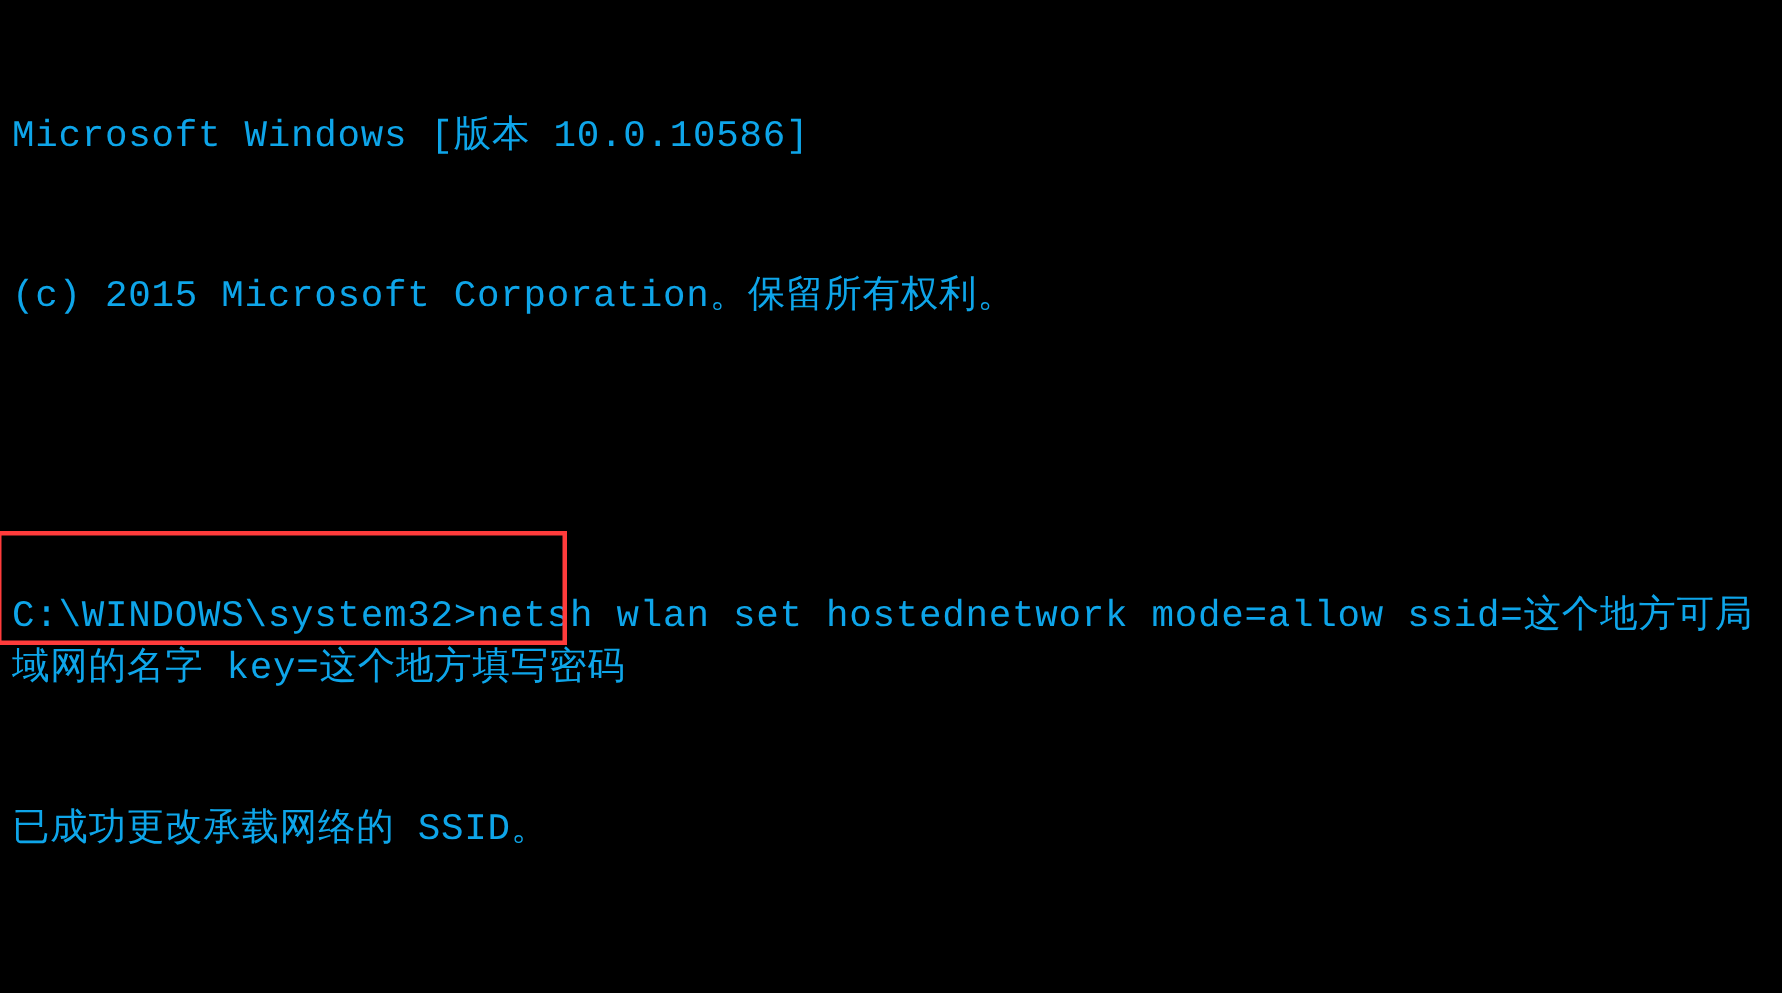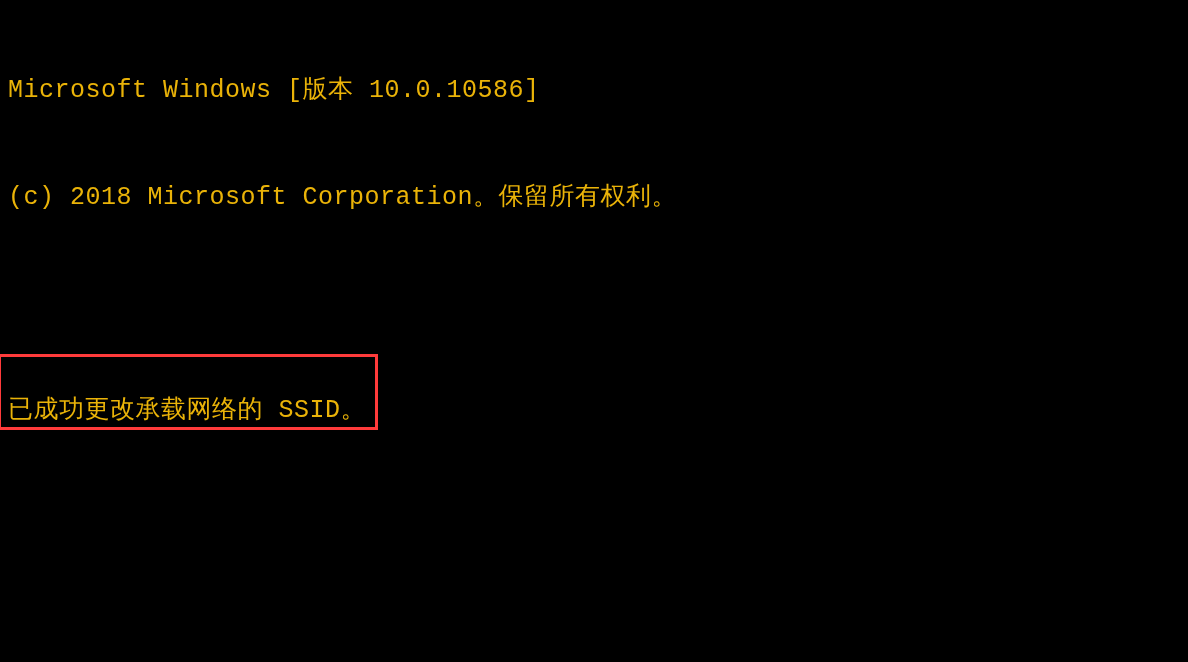--- a/index.html
+++ b/index.html
@@ -7,21 +7,21 @@
     padding: 0;
     width: 1188px;
     height: 662px;
     background: #000;
     overflow: hidden;
   }
   .terminal {
     width: 1188px;
     height: 662px;
     background: #000;
-    color: #eab308;
+    color: #0ea5e9;
     font-family: "Consolas", "Courier New", monospace;
     font-size: 25px;
     line-height: 1.42;
     letter-spacing: 0.5px;
     white-space: pre-wrap;
     word-break: break-all;
     padding-top: 2px;
     padding-left: 8px;
     box-sizing: border-box;
     position: relative;
@@ -38,22 +38,23 @@
     border: 3px solid #ff3b3b;
     pointer-events: none;
     box-sizing: border-box;
   }
 </style>
 </head>
 <body>
 
 <div class="terminal">
   <span class="line">Microsoft Windows [版本 10.0.10586]</span>
-  <span class="line">(c) 2018 Microsoft Corporation。保留所有权利。</span>
+  <span class="line">(c) 2015 Microsoft Corporation。保留所有权利。</span>
   <span class="line"> </span>
+  <span class="line"><span>C:\WINDOWS\system32&gt;</span><span>netsh wlan set hostednetwork mode=allow ssid=这个地方可局域网的名字 key=这个地方填写密码</span></span>
   <span class="line">已成功更改承载网络的 SSID。</span>
   
   
   
   
   
   
   
   
 

